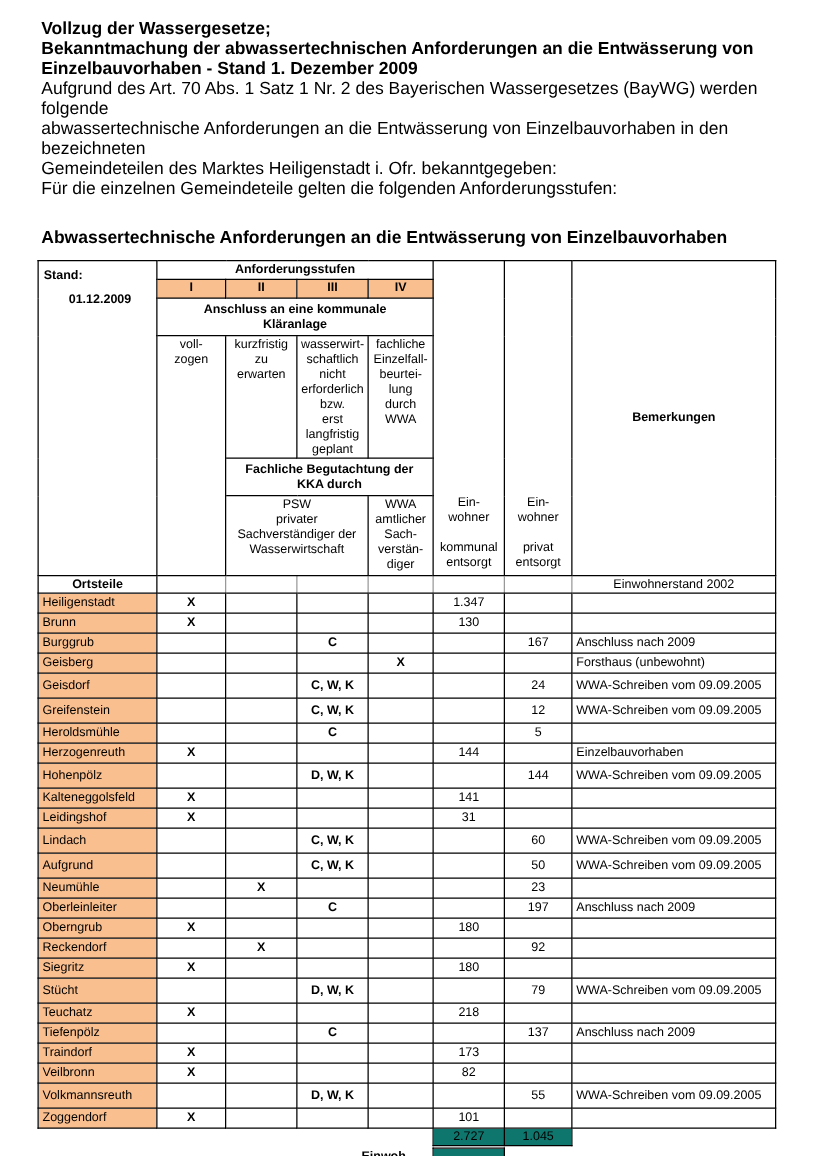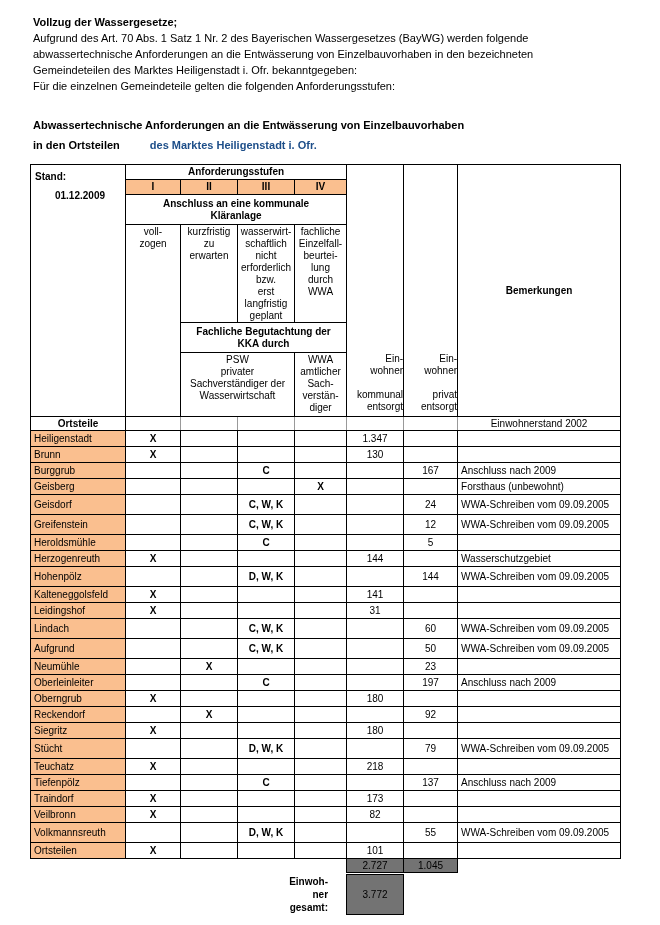--- a/index.html
+++ b/index.html
@@ -1,65 +1,63 @@
 <!DOCTYPE html>
 <html lang="de"><head>
 <meta charset="utf-8">
 <style>
   html,body{margin:0;padding:0;}
   body{
     width:660px;height:925px;overflow:hidden;background:#ffffff;color:#000;
     font-family:"Liberation Sans","DejaVu Sans",sans-serif;
   }
   .page{padding:14px 0 0 30px;}
-  .text-block{margin:0 0 0 3px;font-size:11px;line-height:16px;white-space:pre-line;}
+  .text-block{margin:0 0 0 3px;font-size:14px;line-height:16px;white-space:pre-line;}
   .bold{font-weight:bold;}
   .section-heading{margin-top:23px;}
   .sub-heading{margin-top:4px;display:flex;}
   .sub-blue{color:#1D4E89;margin-left:30px;font-weight:bold;}
 
   table{
     border-collapse:collapse;table-layout:fixed;width:590px;margin-top:11px;
     font-size:10px;line-height:12px;
   }
   td{border:1px solid #000;padding:0;text-align:center;vertical-align:middle;overflow:hidden;}
   .pre{white-space:pre-line;}
   .orange{background:#FABF8F;}
-  .yellow{background:#737373;}
+  .yellow{background:#0f766e;}
   .nb{border:none;}
   .faint{border-left:1px solid #999;border-right:1px solid #999;}
   .vtop{vertical-align:top;padding-top:1px;}
-  .vbottom{vertical-align:bottom;padding-bottom:3px;text-align:right;}
+  .vbottom{vertical-align:bottom;padding-bottom:3px;}
   .name-cell{text-align:left;padding-left:3px;}
   .bem-cell{text-align:left;padding-left:3px;}
   .xmark{font-weight:bold;}
   .stand-cell{text-align:left;padding:6px 0 0 4px;font-weight:bold;}
   .stand-date{margin-top:7px;text-align:center;}
   .gesamt-label{font-weight:bold;text-align:right;padding-right:18px;white-space:pre-line;line-height:13px;}
   tr.h15{height:15px;} tr.h30{height:30px;} tr.h95{height:95px;margin-top:32px;} tr.h64{height:64px;}
   tr.h14{height:14px;margin-left:17px;} tr.h40{height:40px;} tr.h2{height:2px;}
   tr.short{height:16px;} tr.tall{height:20px;}
 </style>
 </head>
 <body>
 
 <div class="page">
 
   <p class="text-block bold">Vollzug der Wassergesetze;</p>
+  <p class="text-block bold">Bekanntmachung der abwassertechnischen Anforderungen an die Entwässerung von
+Einzelbauvorhaben - Stand 1. Dezember 2009</p>
   <p class="text-block">Aufgrund des Art. 70 Abs. 1 Satz 1 Nr. 2 des Bayerischen Wassergesetzes (BayWG) werden folgende
 abwassertechnische Anforderungen an die Entwässerung von Einzelbauvorhaben in den bezeichneten
 Gemeindeteilen des Marktes Heiligenstadt i. Ofr. bekanntgegeben:
 Für die einzelnen Gemeindeteile gelten die folgenden Anforderungsstufen:</p>
 
   <p class="text-block bold section-heading">Abwassertechnische Anforderungen an die Entwässerung von Einzelbauvorhaben</p>
 
-  <p class="text-block bold sub-heading">
-    <span>in den Ortsteilen</span>
-    <span class="sub-blue">des Marktes Heiligenstadt i. Ofr.</span>
-  </p>
 
   <table>
     <colgroup>
       <col style="width:95px">
         <col style="width:55px">
         <col style="width:57px">
         <col style="width:57px">
       <col style="width:52px">
         <col style="width:57px">
         <col style="width:54px">
@@ -215,21 +213,21 @@
     <td class="bem-cell"></td>
   </tr>
         <tr class="short">
     <td class="name-cell orange">Herzogenreuth</td>
     <td class="xmark">X</td>
     <td class="xmark"></td>
     <td class="xmark"></td>
     <td class="xmark"></td>
     <td>144</td>
     <td></td>
-    <td class="bem-cell">Wasserschutzgebiet</td>
+    <td class="bem-cell">Einzelbauvorhaben</td>
   </tr>
         <tr class="tall">
     <td class="name-cell orange">Hohenpölz</td>
     <td class="xmark"></td>
     <td class="xmark"></td>
     <td class="xmark">D, W, K</td>
     <td class="xmark"></td>
     <td></td>
     <td>144</td>
     <td class="bem-cell">WWA-Schreiben vom 09.09.2005</td>
@@ -378,21 +376,21 @@
     <td class="name-cell orange">Volkmannsreuth</td>
     <td class="xmark"></td>
     <td class="xmark"></td>
     <td class="xmark">D, W, K</td>
     <td class="xmark"></td>
     <td></td>
     <td>55</td>
     <td class="bem-cell">WWA-Schreiben vom 09.09.2005</td>
   </tr>
         <tr class="short">
-    <td class="name-cell orange">Ortsteilen</td>
+    <td class="name-cell orange">Zoggendorf</td>
     <td class="xmark">X</td>
     <td class="xmark"></td>
     <td class="xmark"></td>
     <td class="xmark"></td>
     <td>101</td>
     <td></td>
     <td class="bem-cell"></td>
   </tr>
       </tbody>
 

